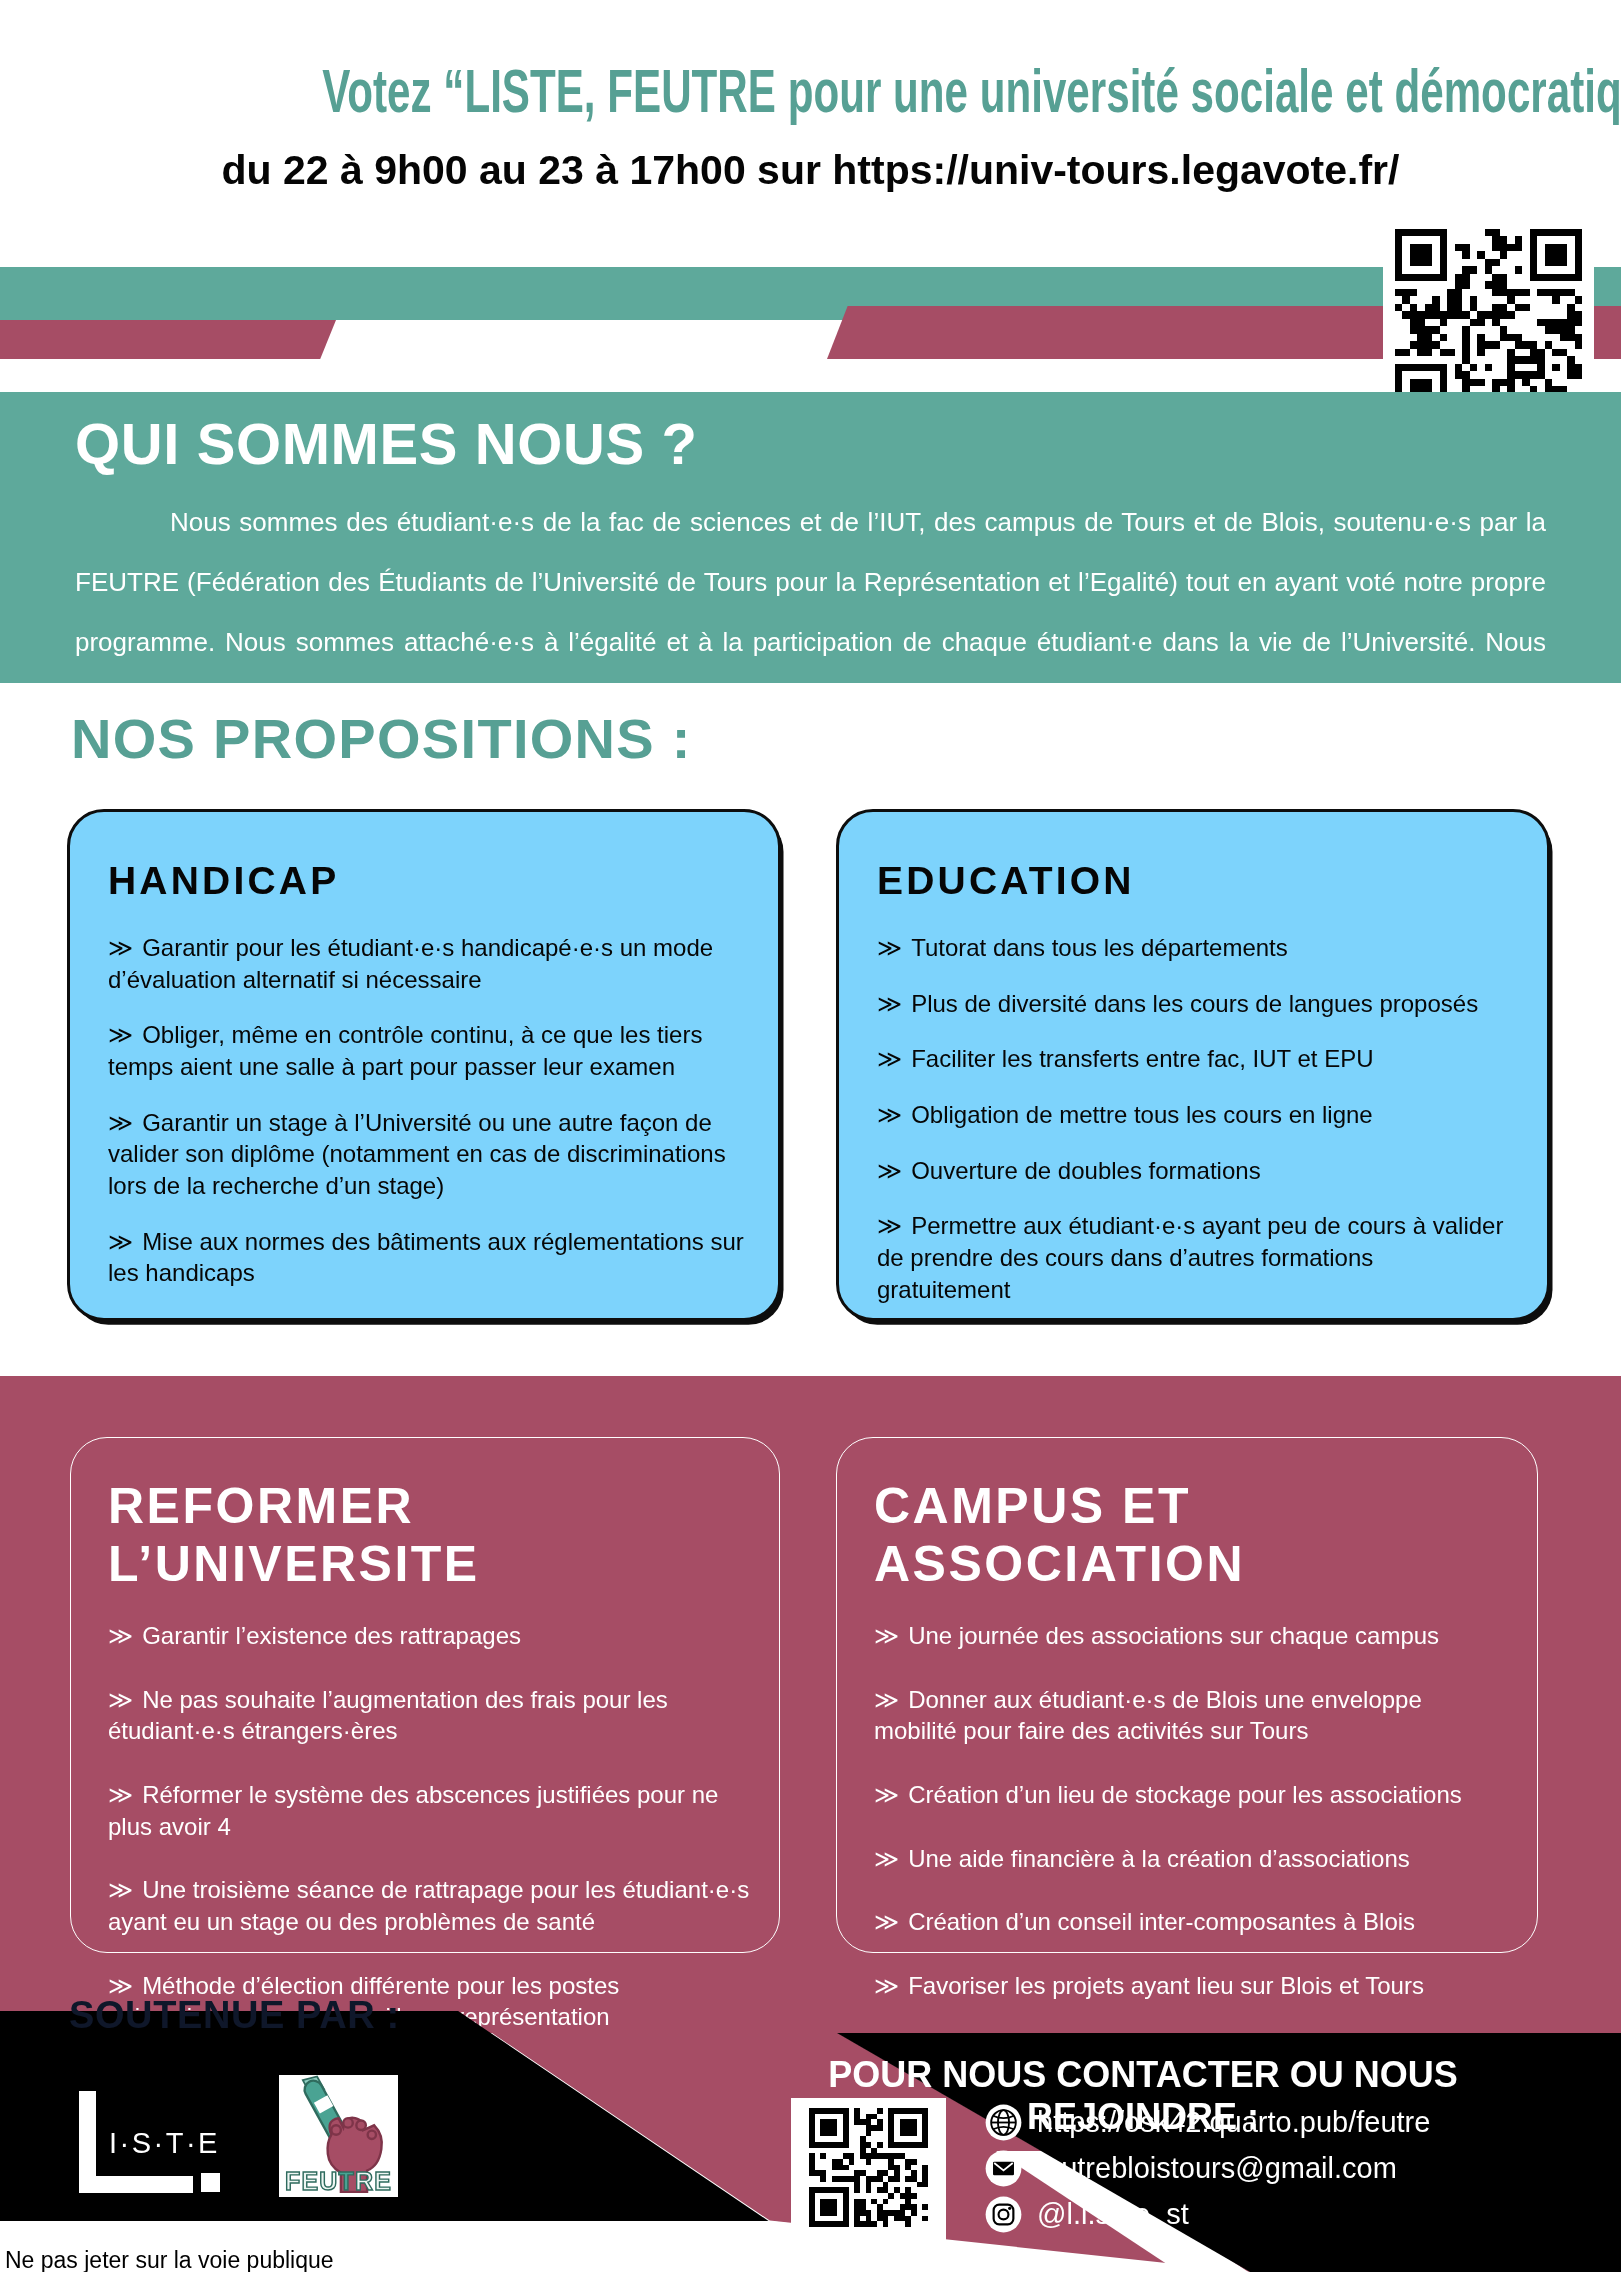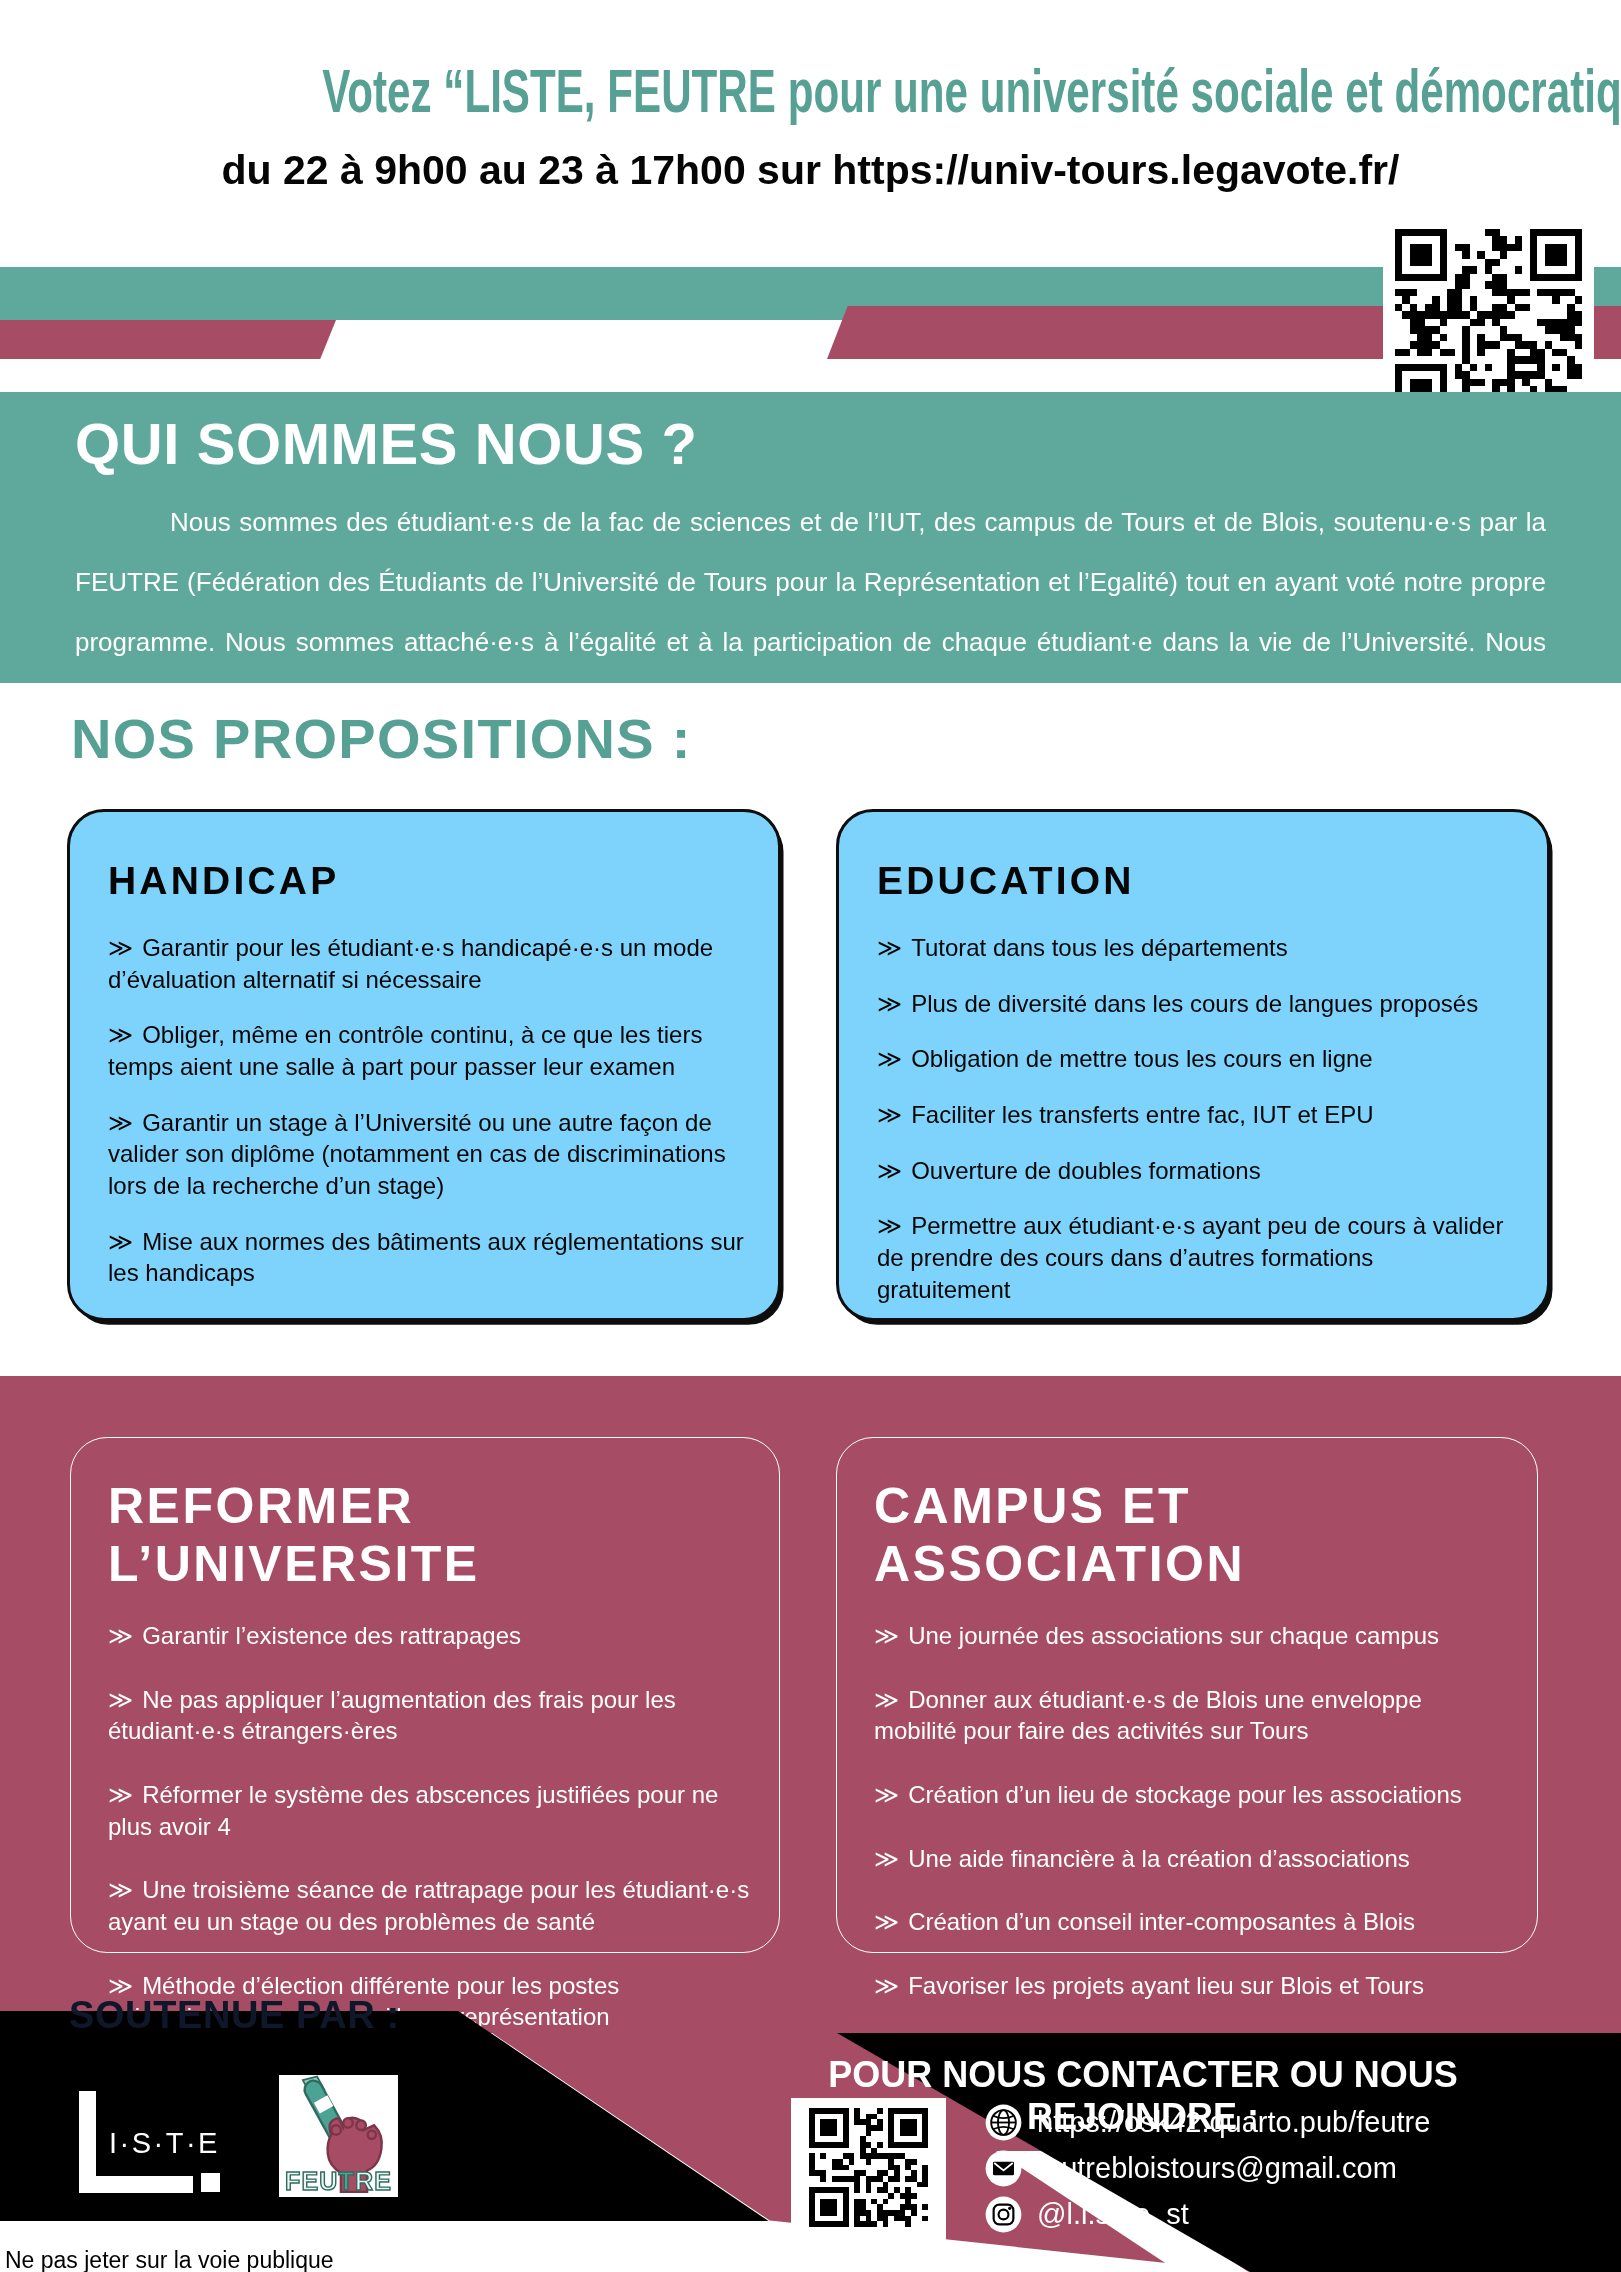--- a/index.html
+++ b/index.html
@@ -321,34 +321,34 @@
         <p class="item"><span class="chev">≫</span><span>Garantir un stage à l’Université ou une autre façon de valider son diplôme (notamment en cas de discriminations lors de la recherche d’un stage)</span></p>
         <p class="item"><span class="chev">≫</span><span>Mise aux normes des bâtiments aux réglementations sur les handicaps</span></p>
       </div>
   </div>
 
   <div class="card card-education">
     <h3>EDUCATION</h3>
     <div class="items">
         <p class="item"><span class="chev">≫</span><span>Tutorat dans tous les départements</span></p>
         <p class="item"><span class="chev">≫</span><span>Plus de diversité dans les cours de langues proposés</span></p>
+        <p class="item"><span class="chev">≫</span><span>Faciliter les transferts entre fac, IUT et EPU</span></p>
         <p class="item"><span class="chev">≫</span><span>Obligation de mettre tous les cours en ligne</span></p>
-        <p class="item"><span class="chev">≫</span><span>Faciliter les transferts entre fac, IUT et EPU</span></p>
         <p class="item"><span class="chev">≫</span><span>Ouverture de doubles formations</span></p>
         <p class="item"><span class="chev">≫</span><span>Permettre aux étudiant·e·s ayant peu de cours à valider de prendre des cours dans d’autres formations gratuitement</span></p>
       </div>
   </div>
 
   <div class="maroon-section"></div>
 
   <div class="mcard card-reformer">
     <h3>REFORMER L’UNIVERSITE</h3>
     <div class="items">
         <p class="item"><span class="chev">≫</span><span>Garantir l’existence des rattrapages</span></p>
-        <p class="item"><span class="chev">≫</span><span>Ne pas appliquer l’augmentation des frais pour les étudiant·e·s étrangers·ères</span></p>
+        <p class="item"><span class="chev">≫</span><span>Ne pas souhaite l’augmentation des frais pour les étudiant·e·s étrangers·ères</span></p>
         <p class="item"><span class="chev">≫</span><span>Réformer le système des abscences justifiées pour ne plus avoir 4</span></p>
         <p class="item"><span class="chev">≫</span><span>Une troisième séance de rattrapage pour les étudiant·e·s ayant eu un stage ou des problèmes de santé</span></p>
         <p class="item"><span class="chev">≫</span><span>Méthode d’élection différente pour les postes uninominaux pour une meilleure représentation</span></p>
       </div>
   </div>
 
   <div class="mcard card-campus">
     <h3>CAMPUS ET ASSOCIATION</h3>
     <div class="items">
         <p class="item"><span class="chev">≫</span><span>Une journée des associations sur chaque campus</span></p>

